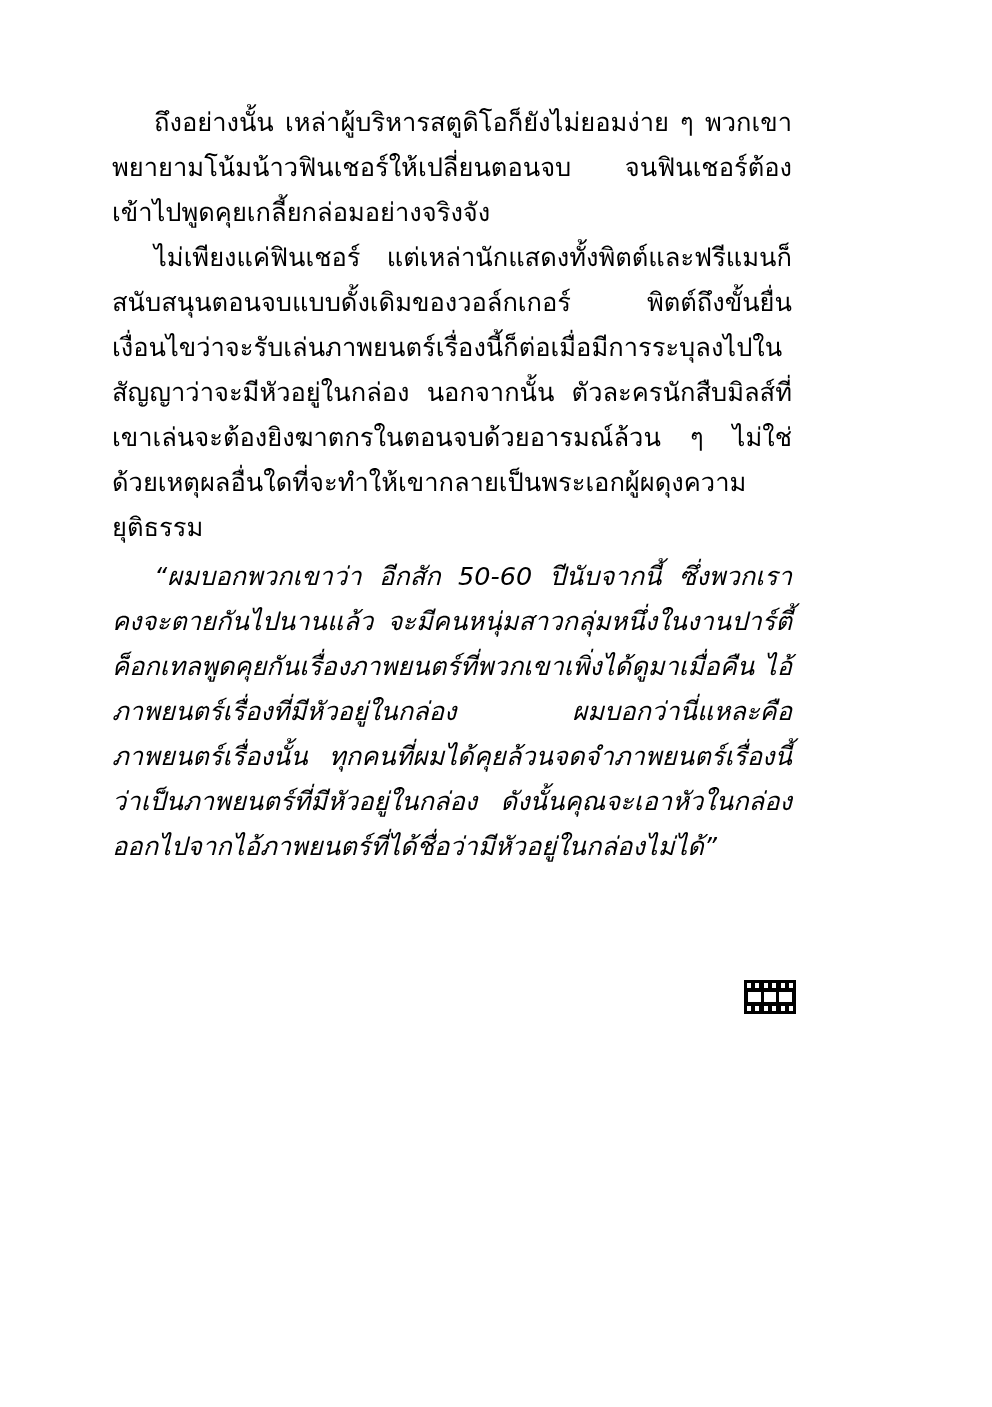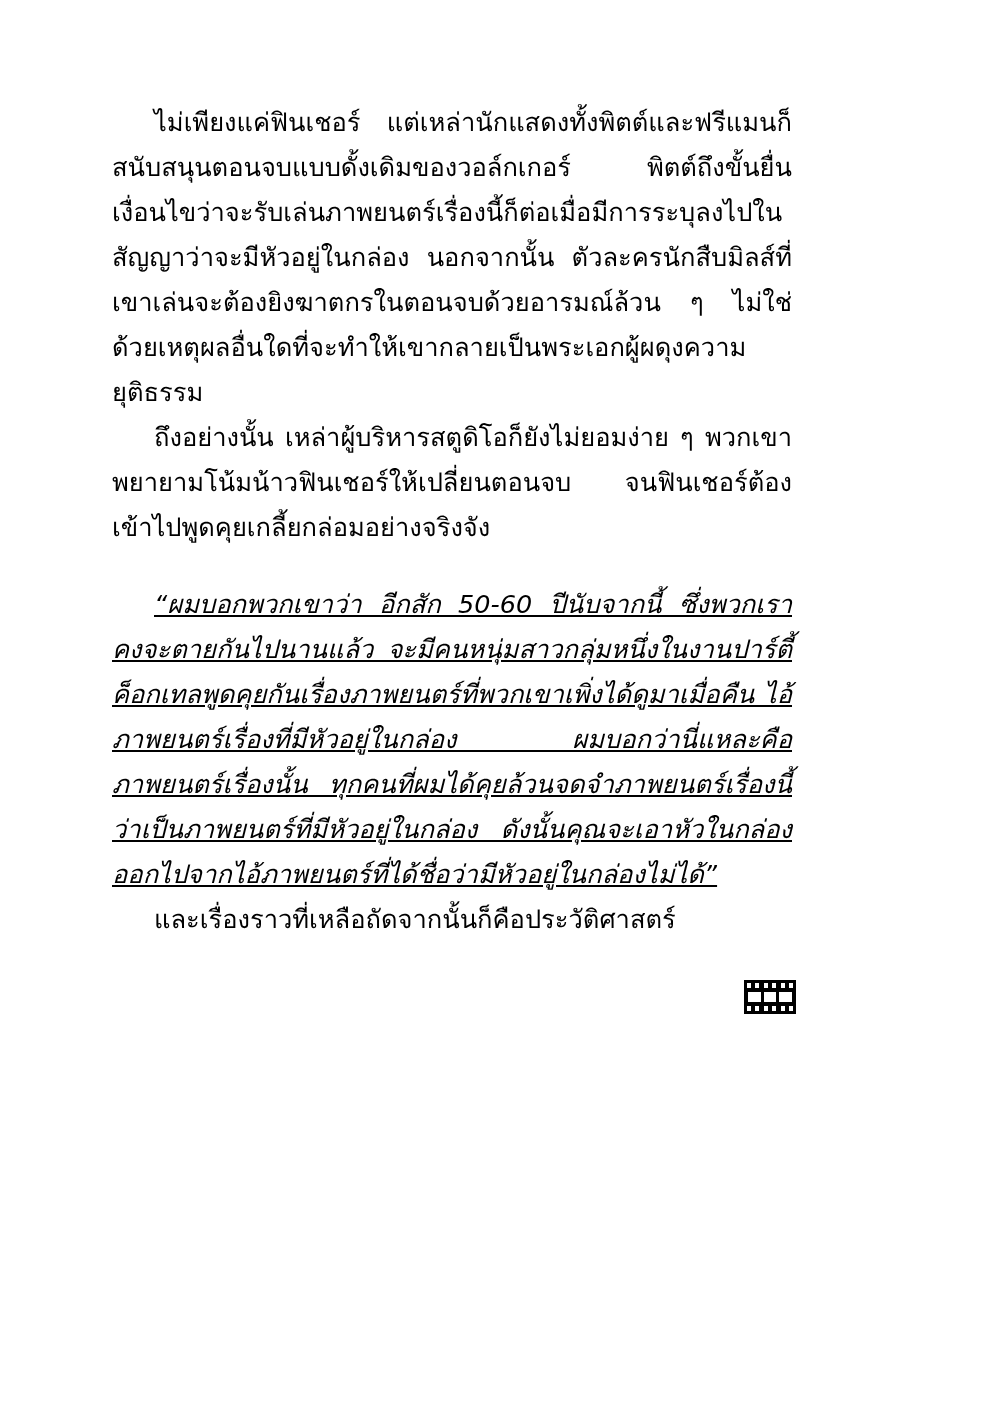--- a/index.html
+++ b/index.html
@@ -34,22 +34,21 @@
     font-size: 25.5px;
     line-height: 45px;
     text-indent: 42px;
     text-align: justify;
     text-justify: inter-word;
     word-spacing: 1px;
     letter-spacing: 0px;
   }
   p.para.quote {
     font-style: italic;
-    margin-top: 32px;
-    text-decoration: underline;
+    margin-top: 4px;
   }
   p.para.gap {
     margin-top: 0px;
   }
   p.para.last {
     margin-top: 0px;
   }
   
   .ornament {
     position: absolute;
@@ -94,24 +93,23 @@
     height: 10px;
     background: #000000;
   }
 </style>
 </head>
 <body>
 
 <div class="page">
 
   <div class="text-column">
+    <p class="para gap">ถึงอย่างนั้น เหล่าผู้บริหารสตูดิโอก็ยังไม่ยอมง่าย ๆ พวกเขาพยายามโน้มน้าวฟินเชอร์ให้เปลี่ยนตอนจบ จนฟินเชอร์ต้องเข้าไปพูดคุยเกลี้ยกล่อมอย่างจริงจัง</p>
     <p class="para">ไม่เพียงแค่ฟินเชอร์ แต่เหล่านักแสดงทั้งพิตต์และฟรีแมนก็สนับสนุนตอนจบแบบดั้งเดิมของวอล์กเกอร์ พิตต์ถึงขั้นยื่นเงื่อนไขว่าจะรับเล่นภาพยนตร์เรื่องนี้ก็ต่อเมื่อมีการระบุลงไปในสัญญาว่าจะมีหัวอยู่ในกล่อง นอกจากนั้น ตัวละครนักสืบมิลส์ที่เขาเล่นจะต้องยิงฆาตกรในตอนจบด้วยอารมณ์ล้วน ๆ ไม่ใช่ด้วยเหตุผลอื่นใดที่จะทำให้เขากลายเป็นพระเอกผู้ผดุงความยุติธรรม</p>
-    <p class="para gap">ถึงอย่างนั้น เหล่าผู้บริหารสตูดิโอก็ยังไม่ยอมง่าย ๆ พวกเขาพยายามโน้มน้าวฟินเชอร์ให้เปลี่ยนตอนจบ จนฟินเชอร์ต้องเข้าไปพูดคุยเกลี้ยกล่อมอย่างจริงจัง</p>
     <p class="para quote">“ผมบอกพวกเขาว่า อีกสัก 50-60 ปีนับจากนี้ ซึ่งพวกเราคงจะตายกันไปนานแล้ว จะมีคนหนุ่มสาวกลุ่มหนึ่งในงานปาร์ตี้ค็อกเทลพูดคุยกันเรื่องภาพยนตร์ที่พวกเขาเพิ่งได้ดูมาเมื่อคืน ไอ้ภาพยนตร์เรื่องที่มีหัวอยู่ในกล่อง ผมบอกว่านี่แหละคือภาพยนตร์เรื่องนั้น ทุกคนที่ผมได้คุยล้วนจดจำภาพยนตร์เรื่องนี้ว่าเป็นภาพยนตร์ที่มีหัวอยู่ในกล่อง ดังนั้นคุณจะเอาหัวในกล่องออกไปจากไอ้ภาพยนตร์ที่ได้ชื่อว่ามีหัวอยู่ในกล่องไม่ได้”</p>
-    <p class="para last">และเรื่องราวที่เหลือถัดจากนั้นก็คือประวัติศาสตร์</p>
   </div>
 
   <div class="ornament">
     <div class="film">
       <div class="perf-row top">
         <div class="perf"></div>
         <div class="perf"></div>
         <div class="perf"></div>
         <div class="perf"></div>
         <div class="perf"></div>

